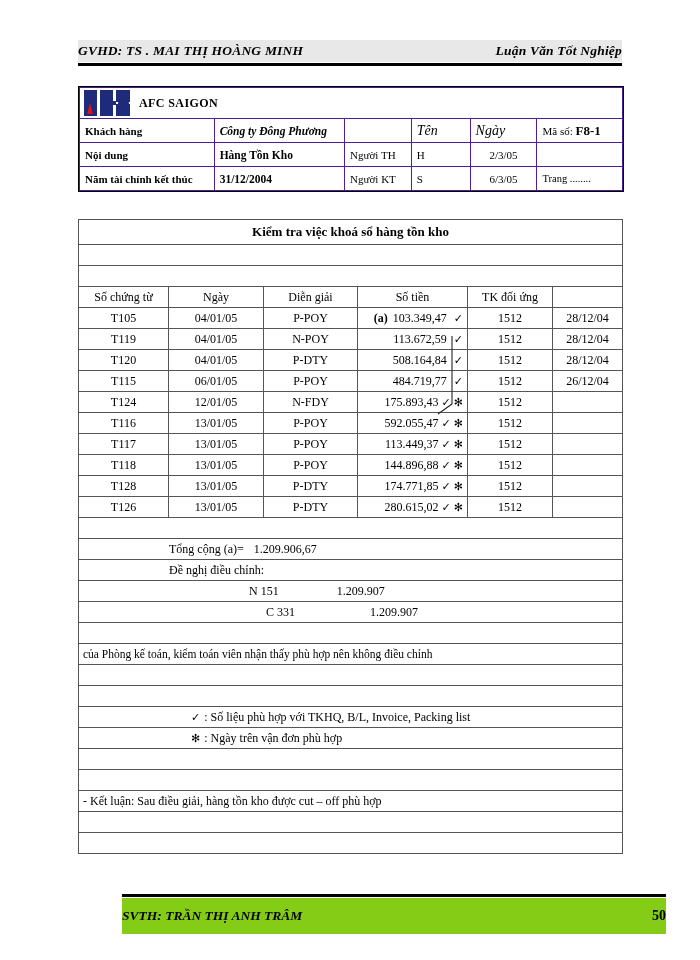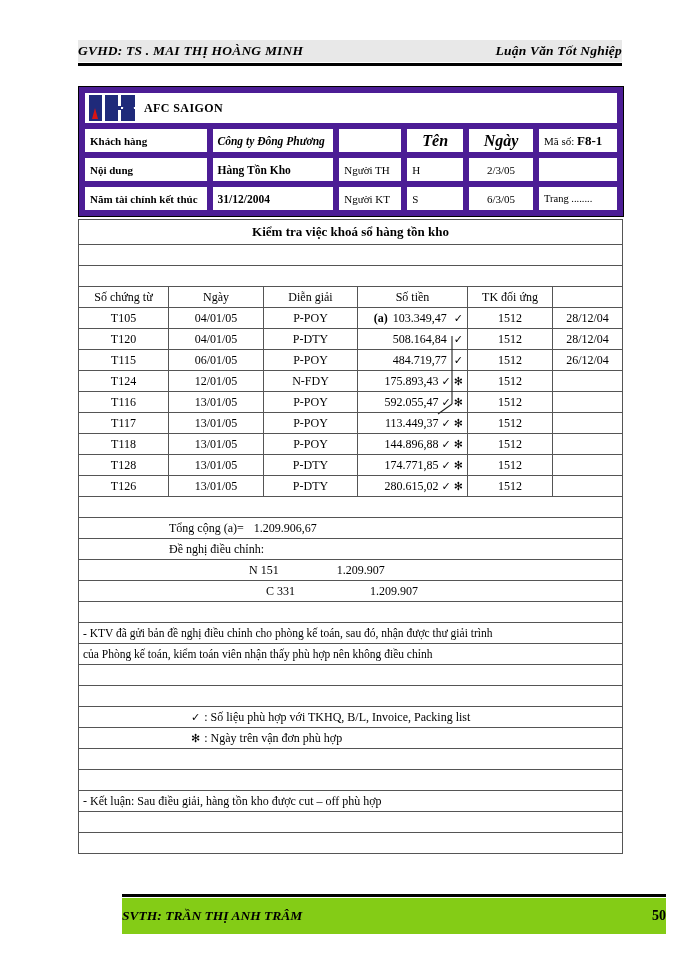--- a/index.html
+++ b/index.html
@@ -79,21 +79,21 @@
     width: 544px;
     border: 1px solid #000;
     border-collapse: collapse;
   }
   #id-block table {
     border-collapse: collapse;
     width: 100%;
     font-size: 11px;
   }
   #id-block td {
-    border: 6px solid #4c1d95;
+    border: 1px solid #4c1d95;
     padding: 2px 5px;
     height: 19px;
     vertical-align: middle;
   }
   .logo-cell { border: 1px solid #000; padding: 0 !important; height: 30px; }
   .logo-wrap { display: flex; align-items: center; height: 30px; padding-left: 4px; }
 
   .afc-mark {
     width: 46px; height: 26px;
     position: relative;
@@ -117,21 +117,21 @@
   }
   .afc-mark .dot {
     position: absolute; left: 34px; top: 8px; width: 11px; height: 11px;
     border-radius: 50%; background: #1f2a7a;
   }
   .afc-name { font-weight: bold; font-size: 12px; letter-spacing: .4px; }
 
   .lbl-bold { font-weight: bold; font-size: 11px; }
   .val-bolditalic { font-weight: bold; font-style: italic; font-size: 11.5px; }
   .val-bold { font-weight: bold; font-size: 11.5px; margin-left: 48px; }
-  .hdr-italic { font-weight: bold; font-style: italic; font-size: 16px; text-align: center; }
+  .hdr-italic { font-weight: normal; font-style: italic; font-size: 14px; }
   .plain { font-size: 11px; }
   .code-val { font-weight: bold; font-size: 13px; }
   .trang { font-size: 10.5px; }
 
   
   #wp {
     position: absolute;
     left: 78px;
     top: 219px;
     width: 544px;
@@ -277,20 +277,33 @@
           <div class="amt-inner">
             <span class="amt-prefix">(a)</span>
             <span class="amt-num">103.349,47</span>
             <span class="tick" style="margin-left: 4px;">✓</span>
           </div>
         </td>
         <td class="c">1512</td>
         <td class="c">28/12/04</td>
       </tr>
       <tr>
+        <td class="c">T119</td>
+        <td class="c">04/01/05</td>
+        <td class="c">N-POY</td>
+        <td class="amt-cell">
+          <div class="amt-inner">
+            <span class="amt-num">113.672,59</span>
+            <span class="tick" style="margin-left: 4px;">✓</span>
+          </div>
+        </td>
+        <td class="c">1512</td>
+        <td class="c">28/12/04</td>
+      </tr>
+      <tr>
         <td class="c">T120</td>
         <td class="c">04/01/05</td>
         <td class="c">P-DTY</td>
         <td class="amt-cell">
           <div class="amt-inner">
             <span class="amt-num">508.164,84</span>
             <span class="tick" style="margin-left: 4px;">✓</span>
           </div>
         </td>
         <td class="c">1512</td>
@@ -437,23 +450,20 @@
         <span>1.209.907</span>
       </div>
     </td>
   </tr>
 
   <tr class="blank">
         <td colspan="6"></td>
       </tr>
 
   <tr>
-    <td colspan="6" class="note l">- KTV đã gửi bản đề nghị điều chỉnh cho phòng kế toán, sau đó, nhận được thư giải trình</td>
-  </tr>
-  <tr>
     <td colspan="6" class="note l">của Phòng kế toán, kiểm toán viên nhận thấy phù hợp nên không điều chỉnh</td>
   </tr>
 
   <tr class="blank">
         <td colspan="6"></td>
       </tr>
   <tr class="blank">
         <td colspan="6"></td>
       </tr>
 

